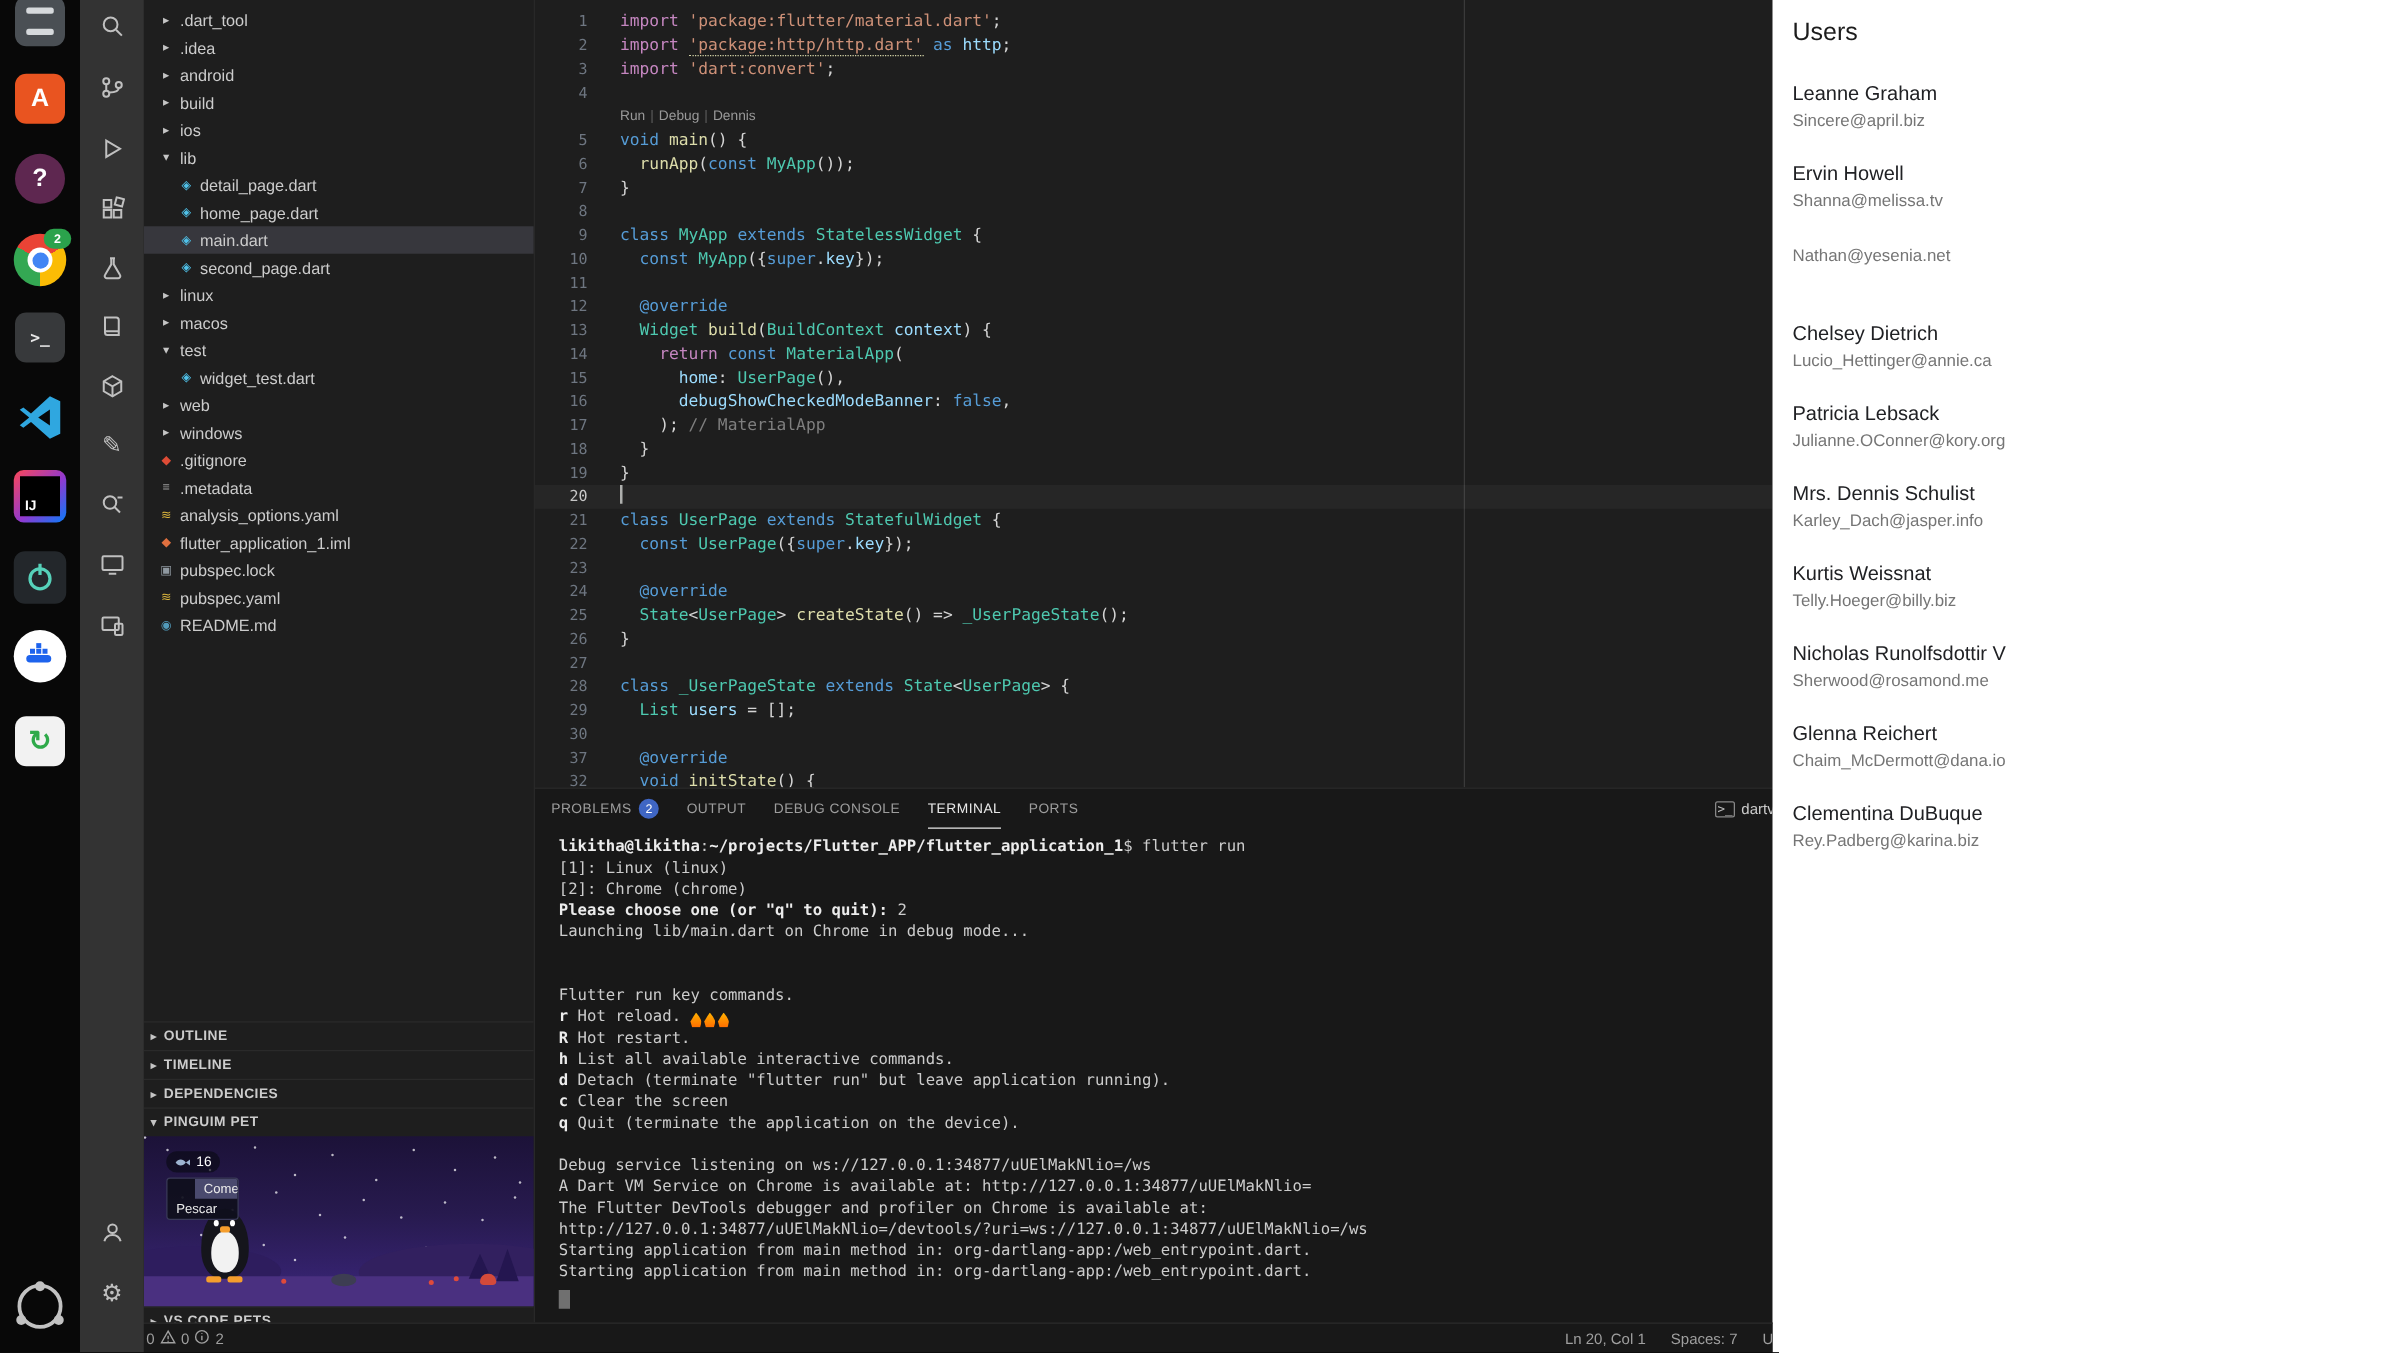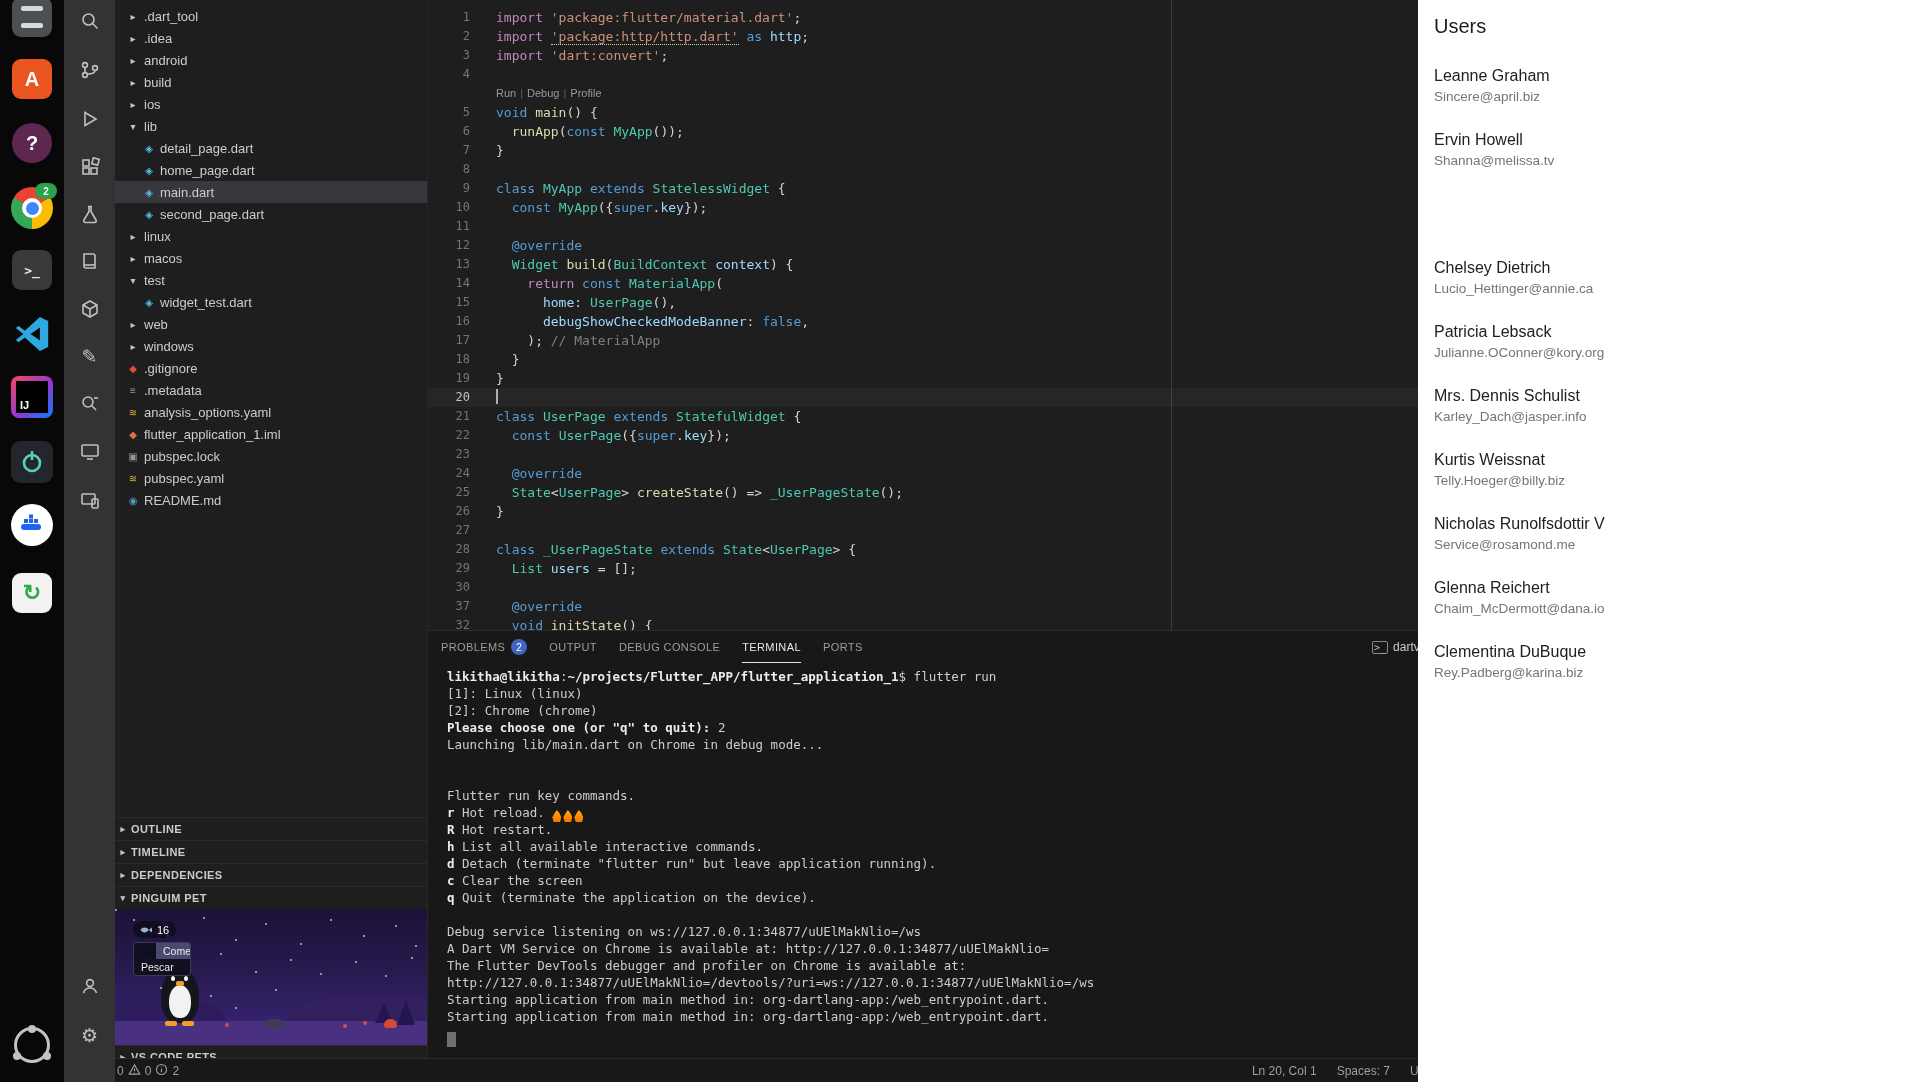--- a/index.html
+++ b/index.html
@@ -425,21 +425,21 @@
     </div>
   </div>
 
   <div class="editor">
     <div class="ruler"></div>
     <div class="code">
         <div class="crow"><span class="cln">1</span><span class="ctext"><span class="tk-c">import</span><span class="tk-p"> </span><span class="tk-s">'package:flutter/material.dart'</span><span class="tk-p">;</span></span></div>
         <div class="crow"><span class="cln">2</span><span class="ctext"><span class="tk-c">import</span><span class="tk-p"> </span><span class="tk-s tk-su">'package:http/http.dart'</span><span class="tk-p"> </span><span class="tk-k">as</span><span class="tk-p"> </span><span class="tk-v">http</span><span class="tk-p">;</span></span></div>
         <div class="crow"><span class="cln">3</span><span class="ctext"><span class="tk-c">import</span><span class="tk-p"> </span><span class="tk-s">'dart:convert'</span><span class="tk-p">;</span></span></div>
         <div class="crow"><span class="cln">4</span><span class="ctext"></span></div>
-        <div class="crow"><span class="cln"></span><span class="lenstext"><span class="lenslink">Run</span><span class="lenssep">|</span><span class="lenslink">Debug</span><span class="lenssep">|</span><span class="lenslink">Profile</span></span></div>
+        <div class="crow"><span class="cln"></span><span class="lenstext"><span class="lenslink">Run</span><span class="lenssep">|</span><span class="lenslink">Debug</span><span class="lenssep">|</span><span class="lenslink">Dennis</span></span></div>
         <div class="crow"><span class="cln">5</span><span class="ctext"><span class="tk-k">void</span><span class="tk-p"> </span><span class="tk-f">main</span><span class="tk-p">() {</span></span></div>
         <div class="crow"><span class="cln">6</span><span class="ctext"><span class="tk-p">  </span><span class="tk-f">runApp</span><span class="tk-p">(</span><span class="tk-k">const</span><span class="tk-p"> </span><span class="tk-t">MyApp</span><span class="tk-p">());</span></span></div>
         <div class="crow"><span class="cln">7</span><span class="ctext"><span class="tk-p">}</span></span></div>
         <div class="crow"><span class="cln">8</span><span class="ctext"></span></div>
         <div class="crow"><span class="cln">9</span><span class="ctext"><span class="tk-k">class</span><span class="tk-p"> </span><span class="tk-t">MyApp</span><span class="tk-p"> </span><span class="tk-k">extends</span><span class="tk-p"> </span><span class="tk-t">StatelessWidget</span><span class="tk-p"> {</span></span></div>
         <div class="crow"><span class="cln">10</span><span class="ctext"><span class="tk-p">  </span><span class="tk-k">const</span><span class="tk-p"> </span><span class="tk-t">MyApp</span><span class="tk-p">({</span><span class="tk-k">super</span><span class="tk-p">.</span><span class="tk-v">key</span><span class="tk-p">});</span></span></div>
         <div class="crow"><span class="cln">11</span><span class="ctext"></span></div>
         <div class="crow"><span class="cln">12</span><span class="ctext"><span class="tk-p">  </span><span class="tk-k">@override</span></span></div>
         <div class="crow"><span class="cln">13</span><span class="ctext"><span class="tk-p">  </span><span class="tk-t">Widget</span><span class="tk-p"> </span><span class="tk-f">build</span><span class="tk-p">(</span><span class="tk-t">BuildContext</span><span class="tk-p"> </span><span class="tk-v">context</span><span class="tk-p">) {</span></span></div>
         <div class="crow"><span class="cln">14</span><span class="ctext"><span class="tk-p">    </span><span class="tk-c">return</span><span class="tk-p"> </span><span class="tk-k">const</span><span class="tk-p"> </span><span class="tk-t">MaterialApp</span><span class="tk-p">(</span></span></div>
@@ -554,40 +554,41 @@
     <div class="u-list">
         <div class="u-item">
           <div class="u-name">Leanne Graham</div>
           <div class="u-email">Sincere@april.biz</div>
         </div>
         <div class="u-item">
           <div class="u-name">Ervin Howell</div>
           <div class="u-email">Shanna@melissa.tv</div>
         </div>
         <div class="u-item">
+          <div class="u-email">Nathan@yesenia.net</div>
         </div>
         <div class="u-item">
           <div class="u-name">Chelsey Dietrich</div>
           <div class="u-email">Lucio_Hettinger@annie.ca</div>
         </div>
         <div class="u-item">
           <div class="u-name">Patricia Lebsack</div>
           <div class="u-email">Julianne.OConner@kory.org</div>
         </div>
         <div class="u-item">
           <div class="u-name">Mrs. Dennis Schulist</div>
           <div class="u-email">Karley_Dach@jasper.info</div>
         </div>
         <div class="u-item">
           <div class="u-name">Kurtis Weissnat</div>
           <div class="u-email">Telly.Hoeger@billy.biz</div>
         </div>
         <div class="u-item">
           <div class="u-name">Nicholas Runolfsdottir V</div>
-          <div class="u-email">Service@rosamond.me</div>
+          <div class="u-email">Sherwood@rosamond.me</div>
         </div>
         <div class="u-item">
           <div class="u-name">Glenna Reichert</div>
           <div class="u-email">Chaim_McDermott@dana.io</div>
         </div>
         <div class="u-item">
           <div class="u-name">Clementina DuBuque</div>
           <div class="u-email">Rey.Padberg@karina.biz</div>
         </div>
       </div>

